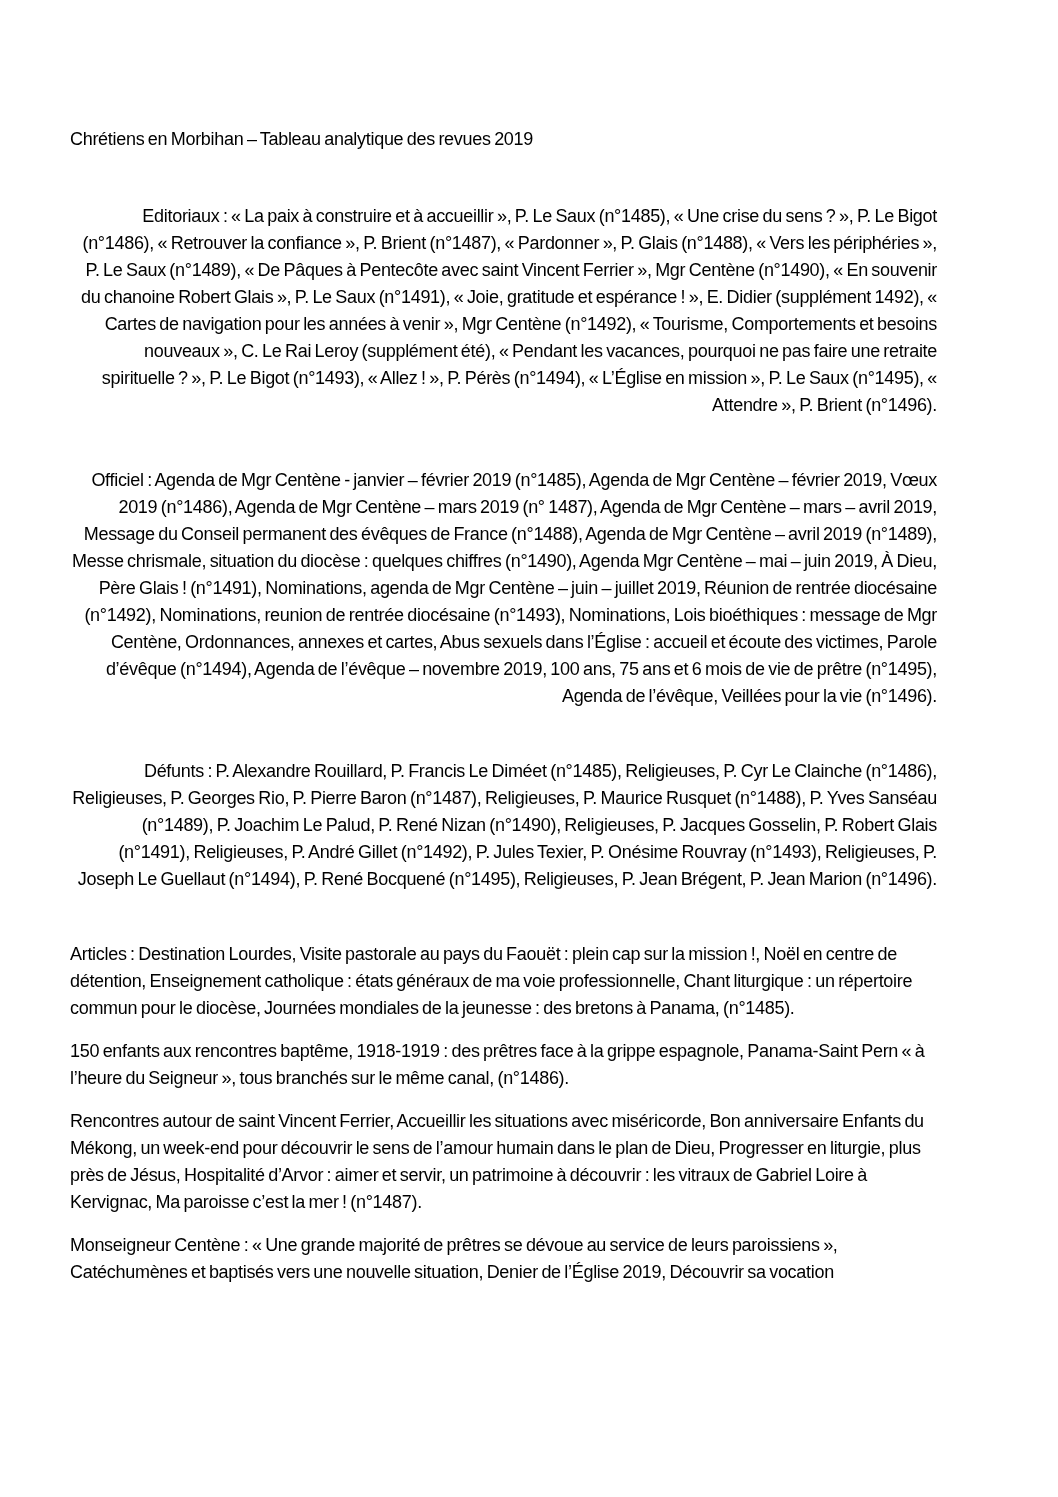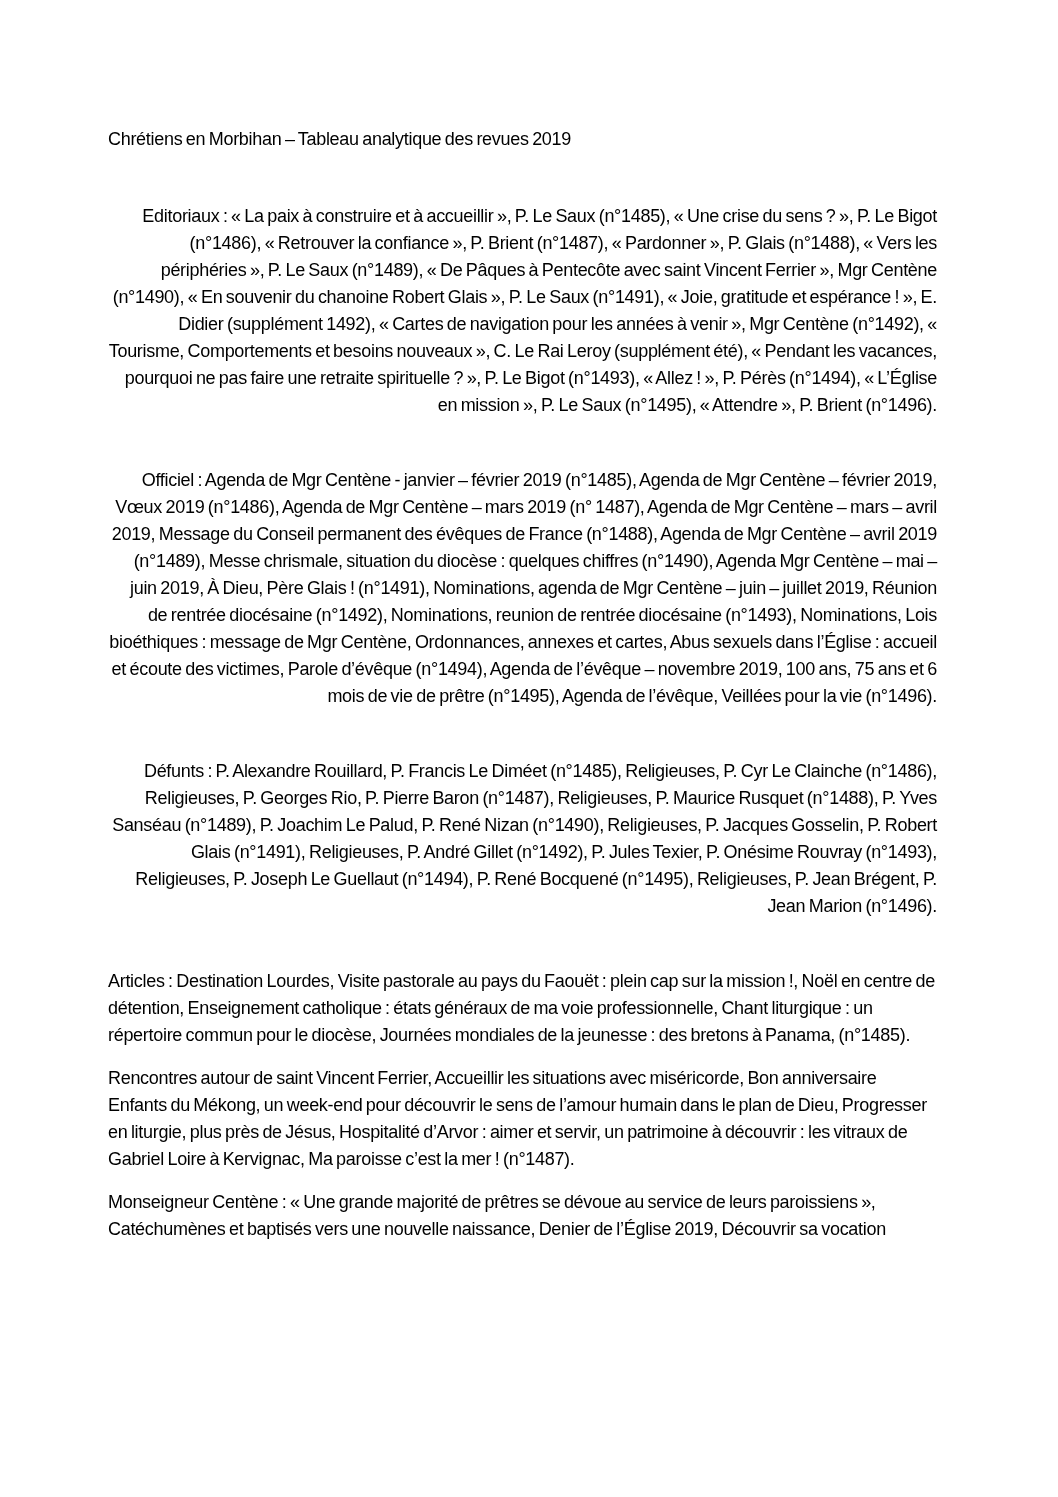--- a/index.html
+++ b/index.html
@@ -13,21 +13,21 @@
     width: 1058px;
     height: 1497px;
     margin: 0;
     background: #ffffff;
     color: #000000;
     font-family: "Liberation Sans", "DejaVu Sans", sans-serif;
     font-size: 18px;
     line-height: 27px;
     letter-spacing: -0.3px;
     word-spacing: -1.2px;
-    padding: 126px 121px 0 108px;
+    padding: 126px 121px 0 70px;
     overflow: hidden;
   }
   .page p {
     margin: 0 0 16px 0;
     text-align: left;
   }
   .page p.title {
     margin-bottom: 50px;
   }
   .page p.gap-large {
@@ -42,17 +42,18 @@
   <p class="title">Chrétiens en Morbihan – Tableau analytique des revues 2019</p>
 
   <p class="para gap-large">Editoriaux : « La paix à construire et à accueillir », P. Le Saux (n°1485), « Une crise du sens ? », P. Le Bigot (n°1486), « Retrouver la confiance », P. Brient (n°1487), « Pardonner », P. Glais (n°1488), « Vers les périphéries », P. Le Saux (n°1489), « De Pâques à Pentecôte avec saint Vincent Ferrier », Mgr Centène (n°1490), « En souvenir du chanoine Robert Glais », P. Le Saux (n°1491), « Joie, gratitude et espérance ! », E. Didier (supplément 1492), « Cartes de navigation pour les années à venir », Mgr Centène (n°1492), « Tourisme, Comportements et besoins nouveaux », C. Le Rai Leroy (supplément été), « Pendant les vacances, pourquoi ne pas faire une retraite spirituelle ? », P. Le Bigot (n°1493), « Allez ! », P. Pérès (n°1494), « L’Église en mission », P. Le Saux (n°1495), « Attendre », P. Brient (n°1496).</p>
 
   <p class="para gap-large">Officiel : Agenda de Mgr Centène - janvier – février 2019 (n°1485), Agenda de Mgr Centène – février 2019, Vœux 2019 (n°1486), Agenda de Mgr Centène – mars 2019 (n° 1487), Agenda de Mgr Centène – mars – avril 2019, Message du Conseil permanent des évêques de France (n°1488), Agenda de Mgr Centène – avril 2019 (n°1489), Messe chrismale, situation du diocèse : quelques chiffres (n°1490), Agenda Mgr Centène – mai – juin 2019, À Dieu, Père Glais ! (n°1491), Nominations, agenda de Mgr Centène – juin – juillet 2019, Réunion de rentrée diocésaine (n°1492), Nominations, reunion de rentrée diocésaine (n°1493), Nominations, Lois bioéthiques : message de Mgr Centène, Ordonnances, annexes et cartes, Abus sexuels dans l’Église : accueil et écoute des victimes, Parole d’évêque (n°1494), Agenda de l’évêque – novembre 2019, 100 ans, 75 ans et 6 mois de vie de prêtre (n°1495), Agenda de l’évêque, Veillées pour la vie (n°1496).</p>
 
   <p class="para gap-large">Défunts : P. Alexandre Rouillard, P. Francis Le Diméet (n°1485), Religieuses, P. Cyr Le Clainche (n°1486), Religieuses, P. Georges Rio, P. Pierre Baron (n°1487), Religieuses, P. Maurice Rusquet (n°1488), P. Yves Sanséau (n°1489), P. Joachim Le Palud, P. René Nizan (n°1490), Religieuses, P. Jacques Gosselin, P. Robert Glais (n°1491), Religieuses, P. André Gillet (n°1492), P. Jules Texier, P. Onésime Rouvray (n°1493), Religieuses, P. Joseph Le Guellaut (n°1494), P. René Bocquené (n°1495), Religieuses, P. Jean Brégent, P. Jean Marion (n°1496).</p>
 
   <p class="para">Articles : Destination Lourdes, Visite pastorale au pays du Faouët : plein cap sur la mission !, Noël en centre de détention, Enseignement catholique : états généraux de ma voie professionnelle, Chant liturgique : un répertoire commun pour le diocèse, Journées mondiales de la jeunesse : des bretons à Panama, (n°1485).</p>
 
+  <p class="para">150 enfants aux rencontres baptême, 1918-1919 : des prêtres face à la grippe espagnole, Panama-Saint Pern « à l’heure du Seigneur », tous branchés sur le même canal, (n°1486).</p>
 
   <p class="para">Rencontres autour de saint Vincent Ferrier, Accueillir les situations avec miséricorde, Bon anniversaire Enfants du Mékong, un week-end pour découvrir le sens de l’amour humain dans le plan de Dieu, Progresser en liturgie, plus près de Jésus, Hospitalité d’Arvor : aimer et servir, un patrimoine à découvrir : les vitraux de Gabriel Loire à Kervignac, Ma paroisse c’est la mer ! (n°1487).</p>
 
-  <p class="para">Monseigneur Centène : « Une grande majorité de prêtres se dévoue au service de leurs paroissiens », Catéchumènes et baptisés vers une nouvelle naissance, Denier de l’Église 2019, Découvrir sa vocation</p>
+  <p class="para">Monseigneur Centène : « Une grande majorité de prêtres se dévoue au service de leurs paroissiens », Catéchumènes et baptisés vers une nouvelle situation, Denier de l’Église 2019, Découvrir sa vocation</p>
 </div>
 
 </body></html>

